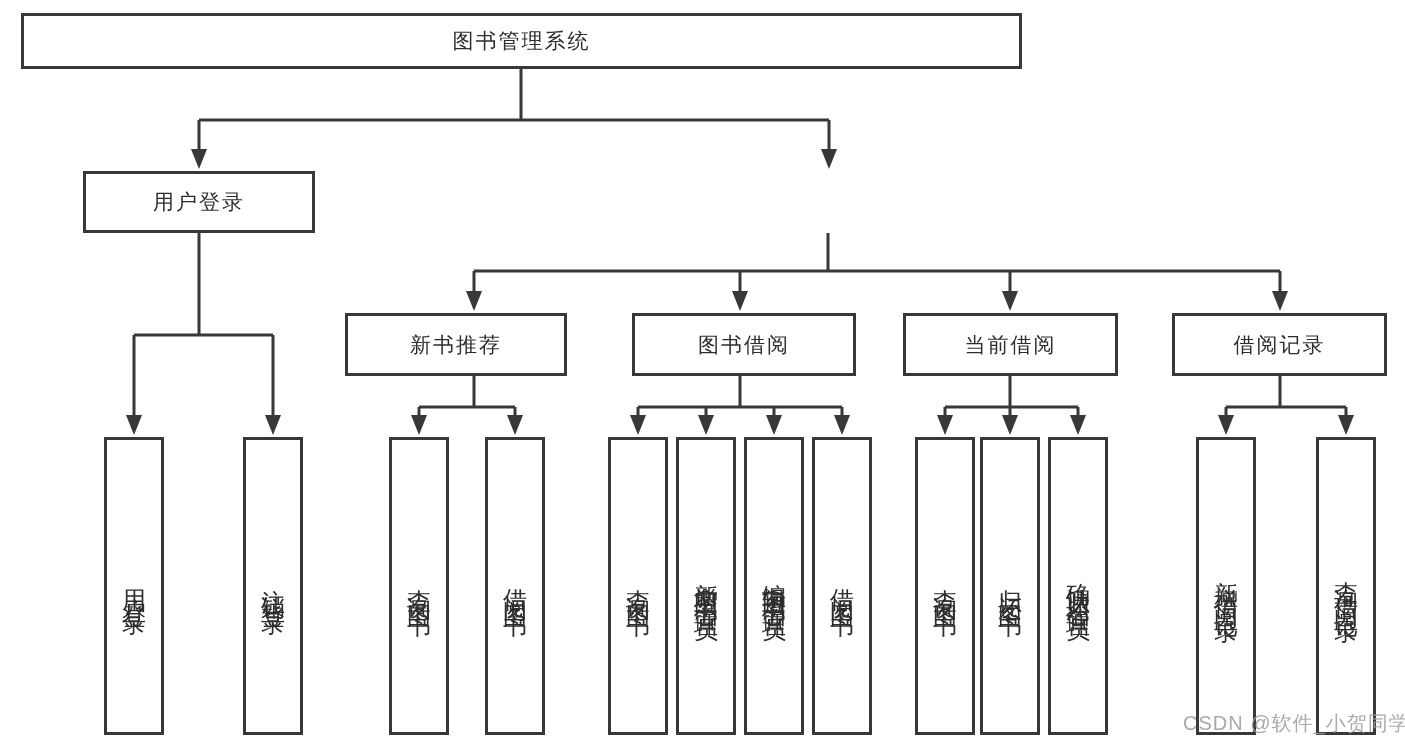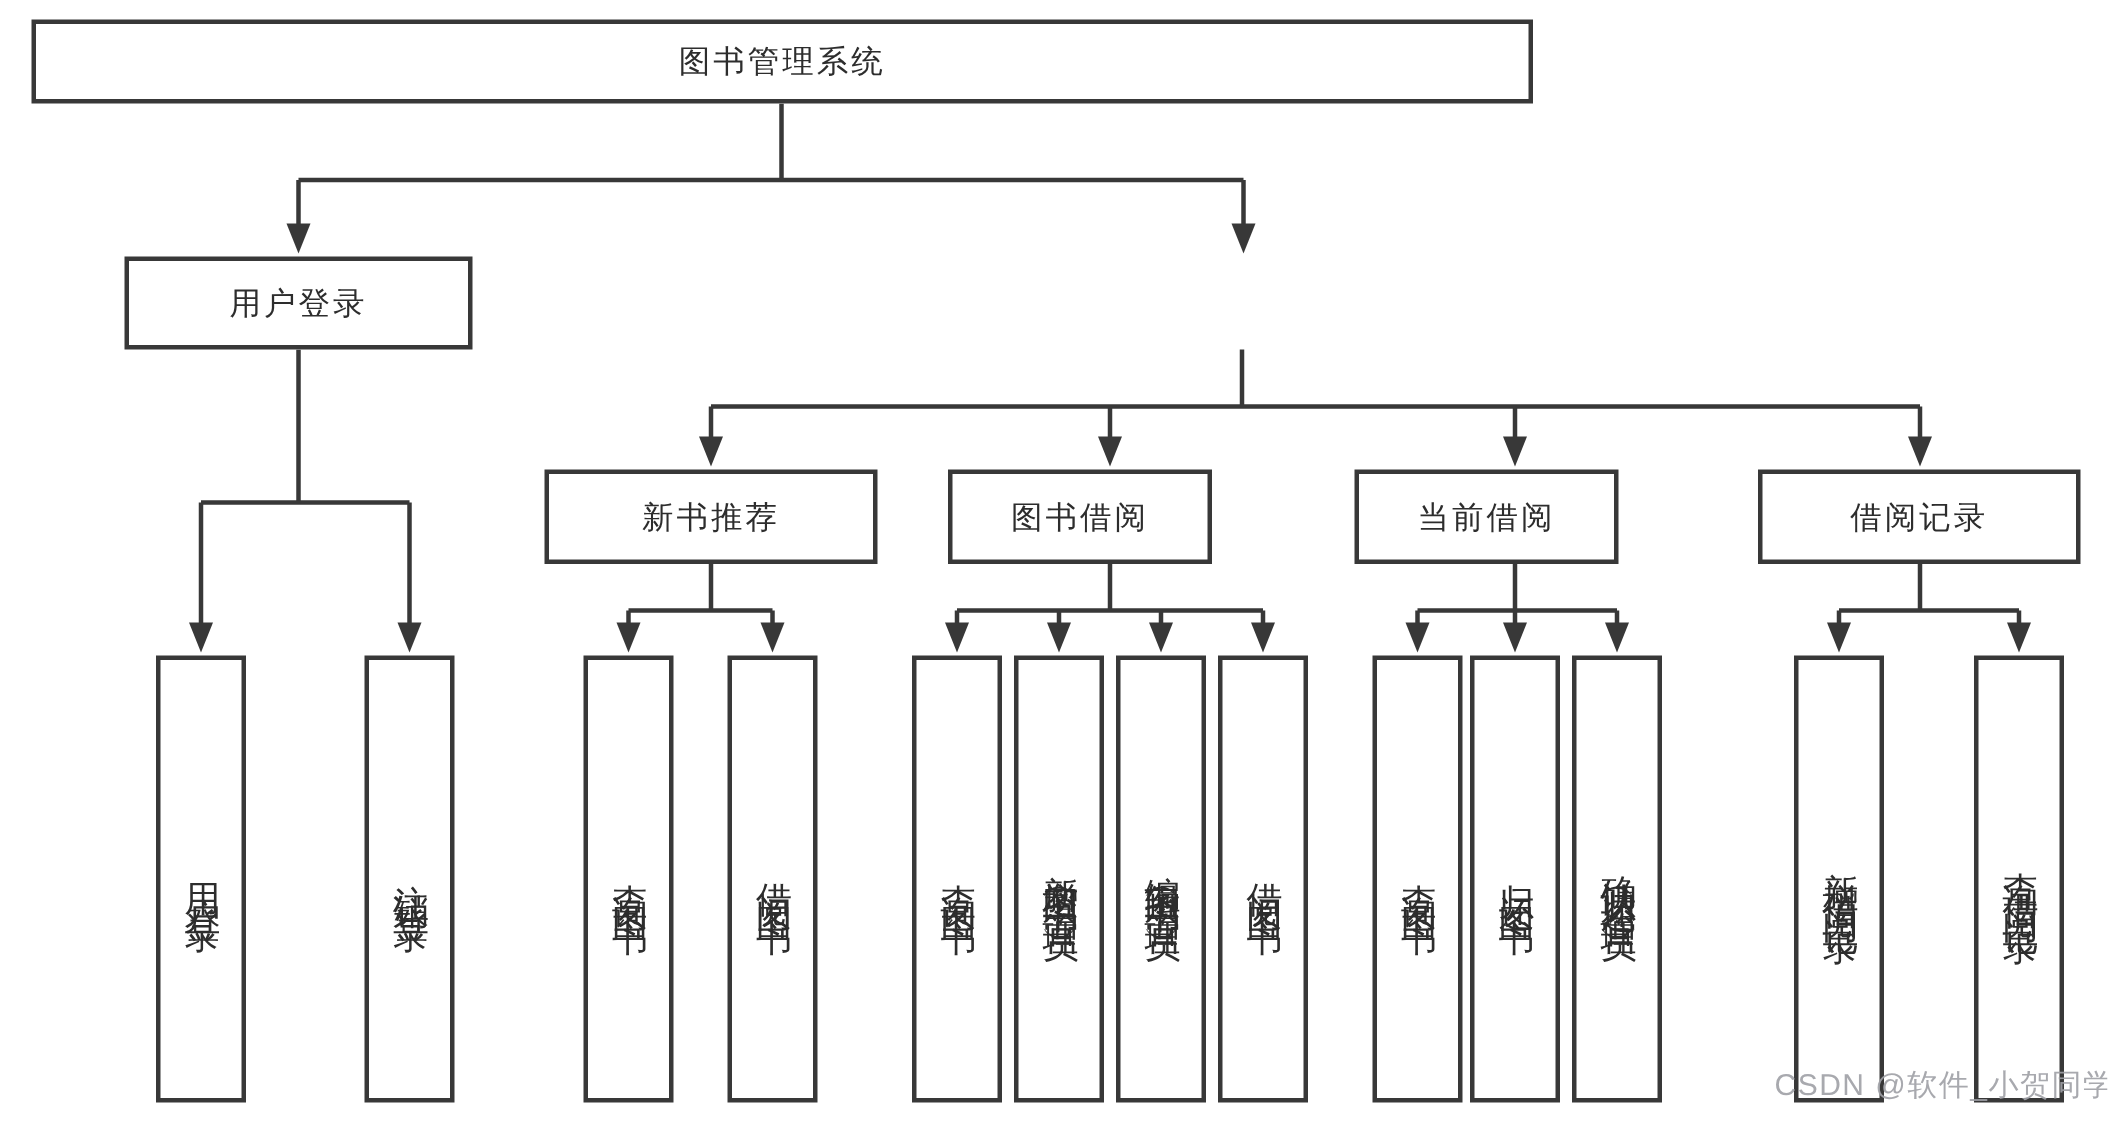--- a/index.html
+++ b/index.html
@@ -117,27 +117,27 @@
   </svg>
 
   <div class="node h-node root-node">
     <span>图书管理系统</span>
   </div>
 
   <div class="node h-node l2-node" style="left:83px; width:232px;">
     <span>用户登录</span>
   </div>
 
-  <div class="node h-node l3-node" style="left:363px; width:222px;">
+  <div class="node h-node l3-node" style="left:345px; width:222px;">
     <span>新书推荐</span>
   </div>
-  <div class="node h-node l3-node" style="left:632px; width:176px;">
+  <div class="node h-node l3-node" style="left:632px; width:224px;">
     <span>图书借阅</span>
   </div>
-  <div class="node h-node l3-node" style="left:903px; width:176px;">
+  <div class="node h-node l3-node" style="left:903px; width:215px;">
     <span>当前借阅</span>
   </div>
   <div class="node h-node l3-node" style="left:1172px; width:215px;">
     <span>借阅记录</span>
   </div>
 
   <div class="node leaf" style="left:104px;">
     <span>用户登录</span>
   </div>
   <div class="node leaf" style="left:243px;">

